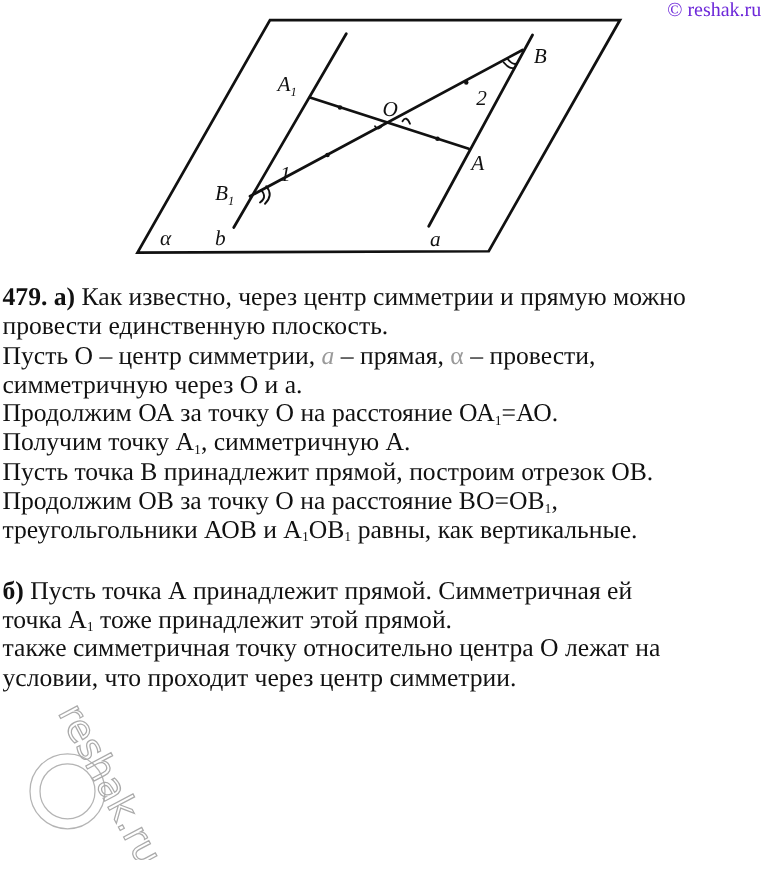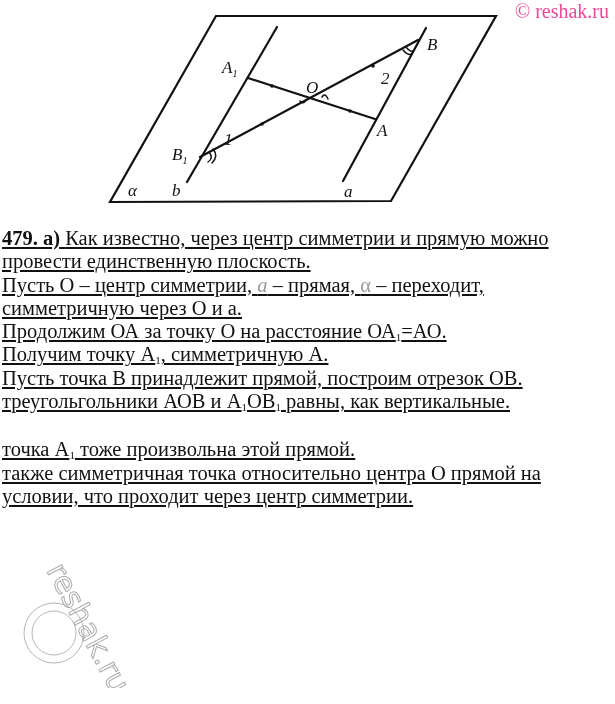--- a/index.html
+++ b/index.html
@@ -1,21 +1,21 @@
 <!DOCTYPE html>
 <html><head>
   <meta charset="utf-8">
   <style>
     html, body { margin: 0; padding: 0; background: #ffffff; }
     body { width: 615px; height: 704px; position: relative; overflow: hidden;
            font-family: "Liberation Serif", "DejaVu Serif", serif; color: #111; }
-    .watermark-top { position: absolute; top: 0px; right: 6px; font-size: 20px; color: #ec4899; }
+    .watermark-top { position: absolute; top: 0px; right: 6px; font-size: 16px; color: #6d28d9; }
     .figure { position: absolute; left: 0; top: 0; width: 615px; height: 215px; }
     .text-block { position: absolute; left: 2px; top: 227px; width: 613px; font-size: 20.5px; line-height: 23.3px; }
-    .line { white-space: nowrap; text-decoration: underline; }
+    .line { white-space: nowrap; }
     .bold { font-weight: bold; }
     .gap { height: 25px; }
     .it { font-style: italic; }
     sub { font-size: 11px; vertical-align: -3px; line-height: 0; }
     .wm-b { position: absolute; left: 16px; top: 558px; width: 120px; height: 130px; pointer-events: none; opacity: 0.55; }
     .fade { color: #9a9a9a; }
   </style>
 </head>
 <body>
 
@@ -62,29 +62,31 @@
   </g>
 </svg>
 
 <div class="text-block">
   <div class="line">
     <span class="bold">479.</span>
     <span class="bold">а)</span>
     <span>Как известно, через центр симметрии и прямую можно</span>
   </div>
   <div class="line"><span>провести единственную плоскость.</span></div>
-  <div class="line"><span>Пусть О – центр симметрии, </span><span class="it fade">a</span><span> – прямая, </span><span class="fade">α</span><span> – переходит,</span></div>
+  <div class="line"><span>Пусть О – центр симметрии, </span><span class="it fade">a</span><span> – прямая, </span><span class="fade">α</span><span> – провести,</span></div>
   <div class="line"><span>симметричную через О и а.</span></div>
   <div class="line"><span>Продолжим ОА за точку О на расстояние ОА</span><sub>1</sub><span>=АО.</span></div>
   <div class="line"><span>Получим точку А</span><sub>1</sub><span>, симметричную А.</span></div>
   <div class="line"><span>Пусть точка В принадлежит прямой, построим отрезок ОВ.</span></div>
+  <div class="line"><span>Продолжим ОВ за точку О на расстояние ВО=ОВ</span><sub>1</sub><span>,</span></div>
   <div class="line"><span>треугольгольники АОВ и А</span><sub>1</sub><span>ОВ</span><sub>1</sub><span> равны, как вертикальные.</span></div>
   <div class="gap"></div>
-  <div class="line"><span>точка А</span><sub>1</sub><span> тоже произвольна этой прямой.</span></div>
-  <div class="line"><span>также симметричная точка относительно центра О прямой на</span></div>
+  <div class="line"><span class="bold">б)</span><span> Пусть точка А принадлежит прямой. Симметричная ей</span></div>
+  <div class="line"><span>точка А</span><sub>1</sub><span> тоже принадлежит этой прямой.</span></div>
+  <div class="line"><span>также симметричная точку относительно центра О лежат на</span></div>
   <div class="line"><span>условии, что проходит через центр симметрии.</span></div>
 </div>
 
 <svg class="wm-b" viewBox="0 0 120 130" xmlns="http://www.w3.org/2000/svg">
   <g fill="none" stroke="#777" stroke-width="1">
     <circle cx="38" cy="75" r="30"></circle>
     <circle cx="38" cy="75" r="22"></circle>
   </g>
   <text x="30" y="12" transform="rotate(62 30 12)" font-family="'DejaVu Sans', sans-serif" font-size="30" fill="none" stroke="#666" stroke-width="1">reshak.ru</text>
 </svg>

